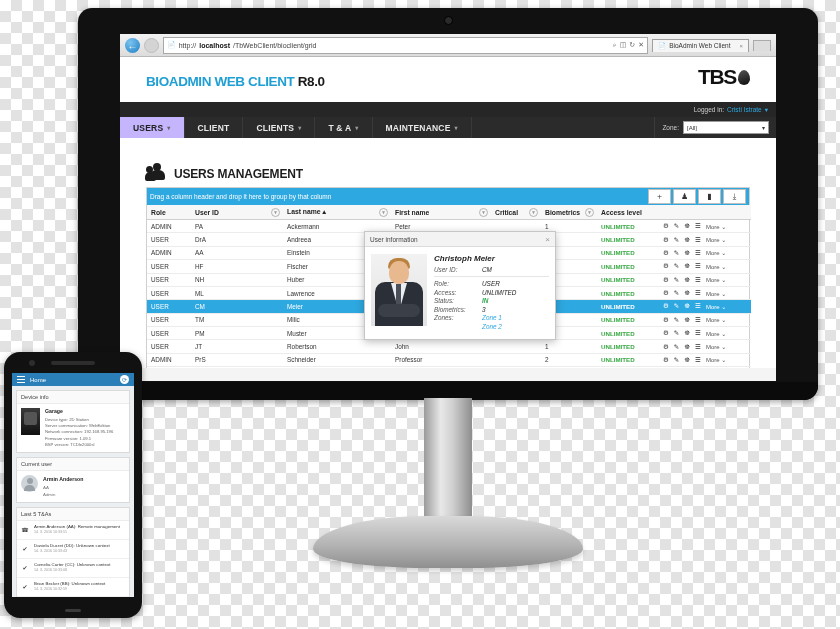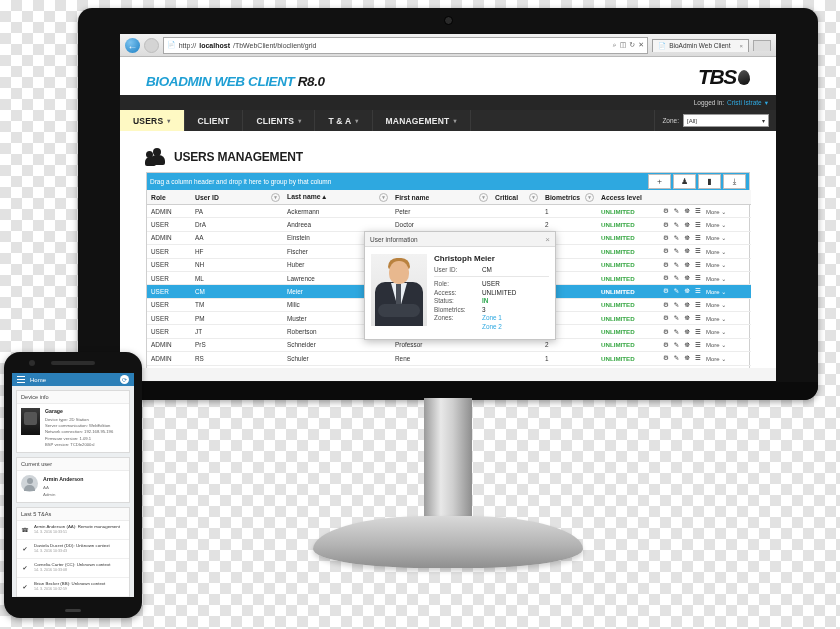--- a/index.html
+++ b/index.html
@@ -36,41 +36,41 @@
   .urlbar .lock{font-size:7px;color:#555;}
   .urlbar b{color:#111;}
   .urlicons{display:flex;gap:3px;font-size:7px;color:#666;padding-left:4px;}
   .tab{background:#f5f5f5;border:1px solid #9f9f9f;border-bottom:none;height:12px;
     font-size:6.5px;color:#333;display:flex;align-items:center;gap:3px;padding:0 5px;max-width:140px;}
   .tabclose{color:#888;font-size:6px;margin-left:6px;}
   .tabnew{background:#ddd;border:1px solid #aaa;border-bottom:none;width:16px;height:10px;}
   
   #app{background:#fff;height:311px;position:relative;overflow:hidden;}
   .appwrap{width:604px;margin:0 auto;}
-  .brandbar{display:flex;align-items:flex-end;justify-content:space-between;padding:8px 0 6px;font-style:italic;}
+  .brandbar{display:flex;align-items:flex-end;justify-content:space-between;padding:8px 0 13px;}
   .brand{font-weight:bold;font-size:13.5px;letter-spacing:-.4px;color:#1f9fd4;
     font-family:"Liberation Sans",sans-serif;font-stretch:condensed;}
   .brand .ver{color:#1a1a1a;}
   .tbs{font-size:21px;font-weight:bold;letter-spacing:-1.3px;color:#111;display:flex;align-items:center;}
   .tbsdrop{width:12px;height:15px;margin-left:2px;border-radius:50% 50% 50% 50%/62% 62% 38% 38%;
     background:linear-gradient(160deg,#555,#0d0d0d);transform:rotate(0deg);}
   .topdark{background:#262626;height:15px;display:flex;align-items:center;justify-content:flex-end;
     padding-right:8px;font-size:6.5px;color:#cfcfcf;}
   .topdark a{color:#2ea8e0;text-decoration:none;}
   .navbar{background:#2b2b2b;height:21px;display:flex;align-items:stretch;}
   .navitem{display:flex;align-items:center;gap:4px;padding:0 13px;font-size:8.5px;font-weight:bold;
     color:#e9e9e9;letter-spacing:.2px;border-right:1px solid #3a3a3a;}
-  .navitem.active{background:#fef9c3;color:#222;}
+  .navitem.active{background:#c4b5fd;color:#222;}
   .caret{font-size:6px;color:#9a9a9a;}
   .navitem.active .caret{color:#666;}
   .navspacer{flex:1;border-right:1px solid #3a3a3a;}
   .zonebox{display:flex;align-items:center;gap:4px;padding:0 7px;font-size:6.5px;color:#cfcfcf;}
   .zonesel{background:#fff;border:1px solid #9b9b9b;width:78px;height:11px;font-size:6px;color:#333;
     display:flex;align-items:center;justify-content:space-between;padding:0 3px;}
-  .pagehead{display:flex;align-items:center;gap:7px;padding:17px 0 6px;}
+  .pagehead{display:flex;align-items:flex-end;gap:7px;padding:25px 0 6px;}
   .usersicon{width:21px;height:18px;position:relative;}
   .usersicon .h1{position:absolute;left:7px;top:0;width:8px;height:8px;border-radius:50%;background:#1c1c1c;}
   .usersicon .b1{position:absolute;left:4px;top:7px;width:15px;height:10px;border-radius:6px 6px 2px 2px;background:#1c1c1c;}
   .usersicon .h2{position:absolute;left:0;top:3px;width:7px;height:7px;border-radius:50%;background:#1c1c1c;}
   .usersicon .b2{position:absolute;left:-1px;top:9px;width:11px;height:9px;border-radius:5px 5px 2px 2px;background:#1c1c1c;}
   .pagetitle{font-size:12px;font-weight:bold;color:#1d1d1d;letter-spacing:-.2px;}
   
   .gridwrap{border:1px solid #cfcfcf;background:#fff;}
   .groupbar{background:#2ea8e0;height:17px;display:flex;align-items:center;justify-content:space-between;
     padding:0 3px;color:#fff;font-size:6.5px;}
@@ -98,21 +98,21 @@
   .popclose{color:#999;font-size:8px;}
   .popbody{display:flex;gap:7px;padding:7px 6px 8px 6px;}
   .avatar{width:56px;height:72px;background:linear-gradient(180deg,#f2f2f2,#e2e2e2);position:relative;overflow:hidden;flex:none;}
   .av-head{position:absolute;left:18px;top:7px;width:20px;height:23px;border-radius:48% 48% 44% 44%;background:#e8b88e;}
   .av-hair{position:absolute;left:17px;top:4px;width:22px;height:11px;border-radius:11px 11px 3px 3px;background:#b9823f;}
   .av-body{position:absolute;left:4px;top:28px;width:48px;height:46px;background:#2b2f38;border-radius:10px 10px 0 0;}
   .av-shirt{position:absolute;left:20px;top:29px;width:16px;height:22px;background:#e9eef3;
     clip-path:polygon(0 0,100% 0,62% 100%,38% 100%);}
   .av-tie{position:absolute;left:25px;top:30px;width:5px;height:20px;background:#4a4f58;}
   .av-arm{position:absolute;left:7px;top:50px;width:42px;height:13px;background:#3a3f48;border-radius:7px;}
-  .popinfo{flex:1;font-size:6.4px;color:#333;}
+  .popinfo{flex:1;font-size:6.4px;color:#333;font-style:italic;}
   .popname{font-size:8px;font-weight:bold;color:#1d1d1d;margin-bottom:3px;}
   .prow{display:flex;margin-bottom:1.5px;}
   .plab{width:48px;color:#555;}
   .pval{color:#222;}
   .pval.green{color:#2fa84f;font-weight:bold;}
   .pval.link{color:#2ea8e0;}
   .pdiv{border-top:1px solid #e6e6e6;margin:3px 0 3px;}
   
   #phone{position:absolute;left:4px;top:352px;width:138px;height:266px;background:#111;
     border-radius:16px;box-shadow:0 2px 7px rgba(0,0,0,.35);}
@@ -203,21 +203,21 @@
         </div>
         <div class="navitem">
           <span>CLIENTS</span>
           <span class="caret">▾</span>
         </div>
         <div class="navitem">
           <span>T &amp; A</span>
           <span class="caret">▾</span>
         </div>
         <div class="navitem">
-          <span>MANAGEMENT</span>
+          <span>MAINTENANCE</span>
           <span class="caret">▾</span>
         </div>
         <div class="navspacer"></div>
         <div class="zonebox">
           <span>Zone:</span>
           <div class="zonesel">
             <span>[All]</span>
             <span>▾</span>
           </div>
         </div>

